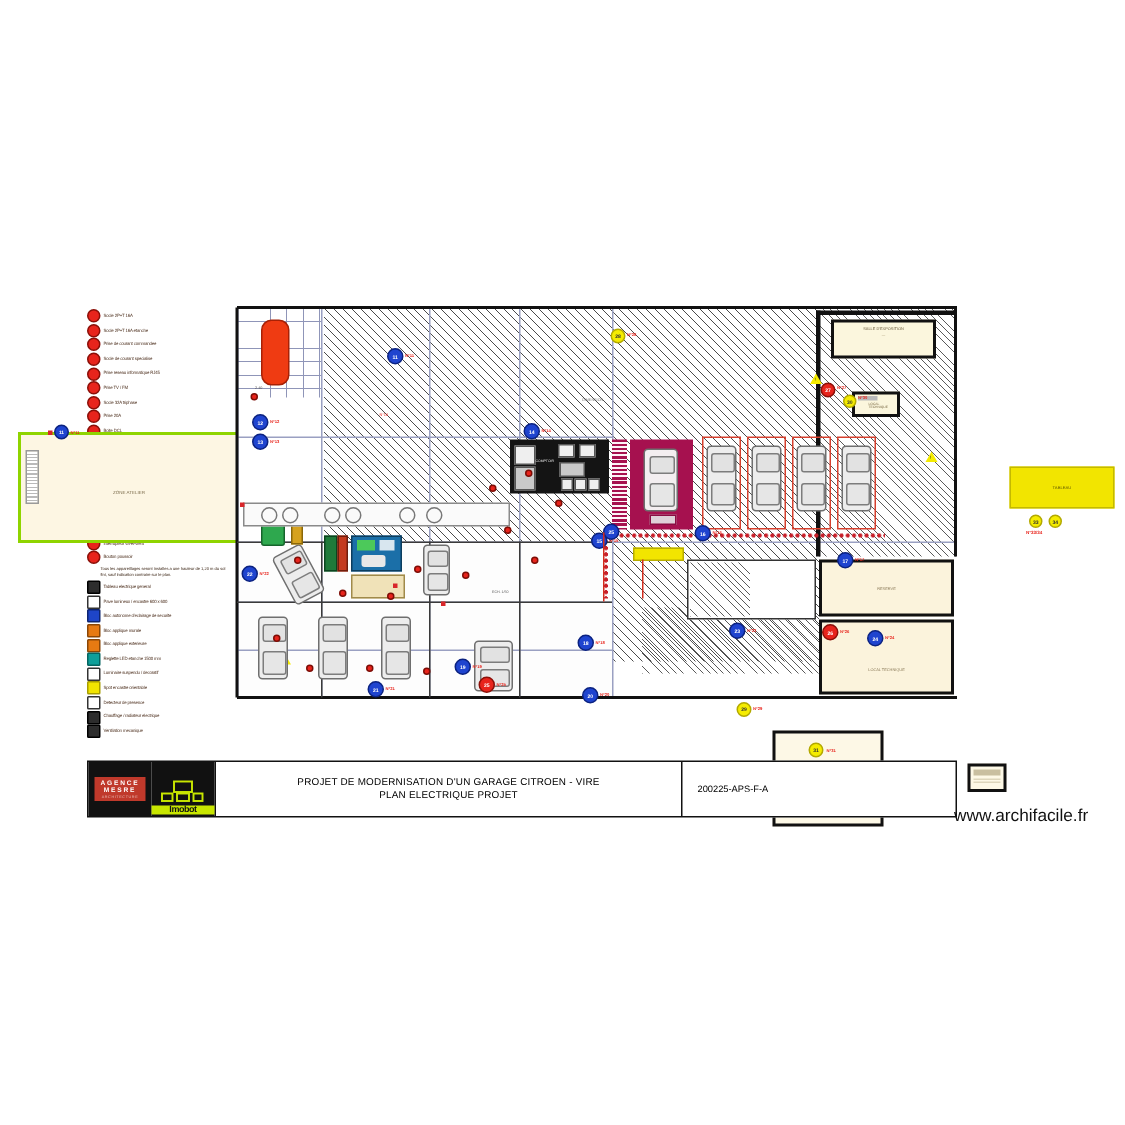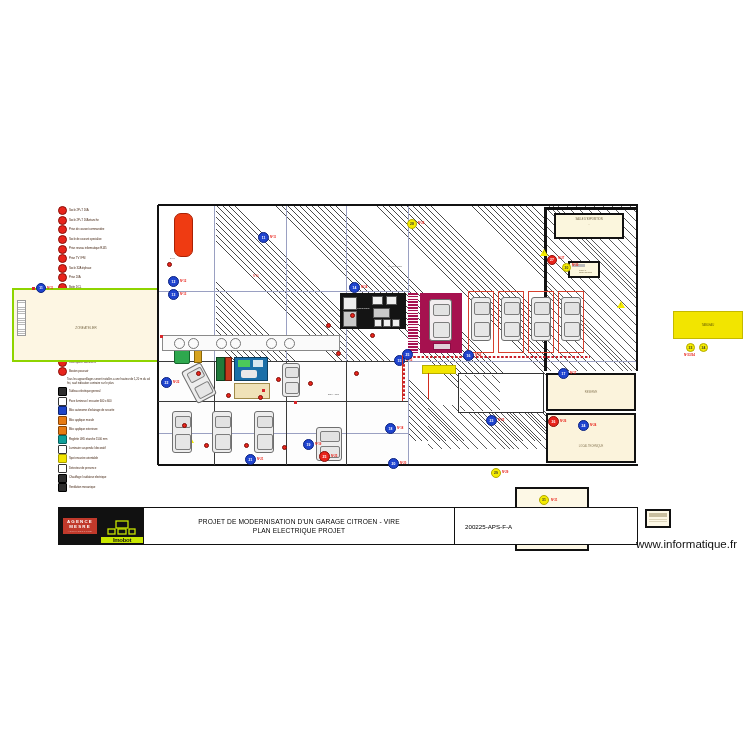--- a/index.html
+++ b/index.html
@@ -535,15 +535,15 @@
         <div class="lb-txt">Imobot</div>
       </div>
     </div>
     <div id="tb-main">
       <div class="t1">PROJET DE MODERNISATION D'UN GARAGE CITROEN - VIRE</div>
       <div class="t2">PLAN ELECTRIQUE PROJET</div>
     </div>
     <div id="tb-code">200225-APS-F-A</div>
   </div>
 
-  <div id="wm">www.informatique.fr</div>
+  <div id="wm">www.archifacile.fr</div>
 
 </div>
 
 </body></html>

